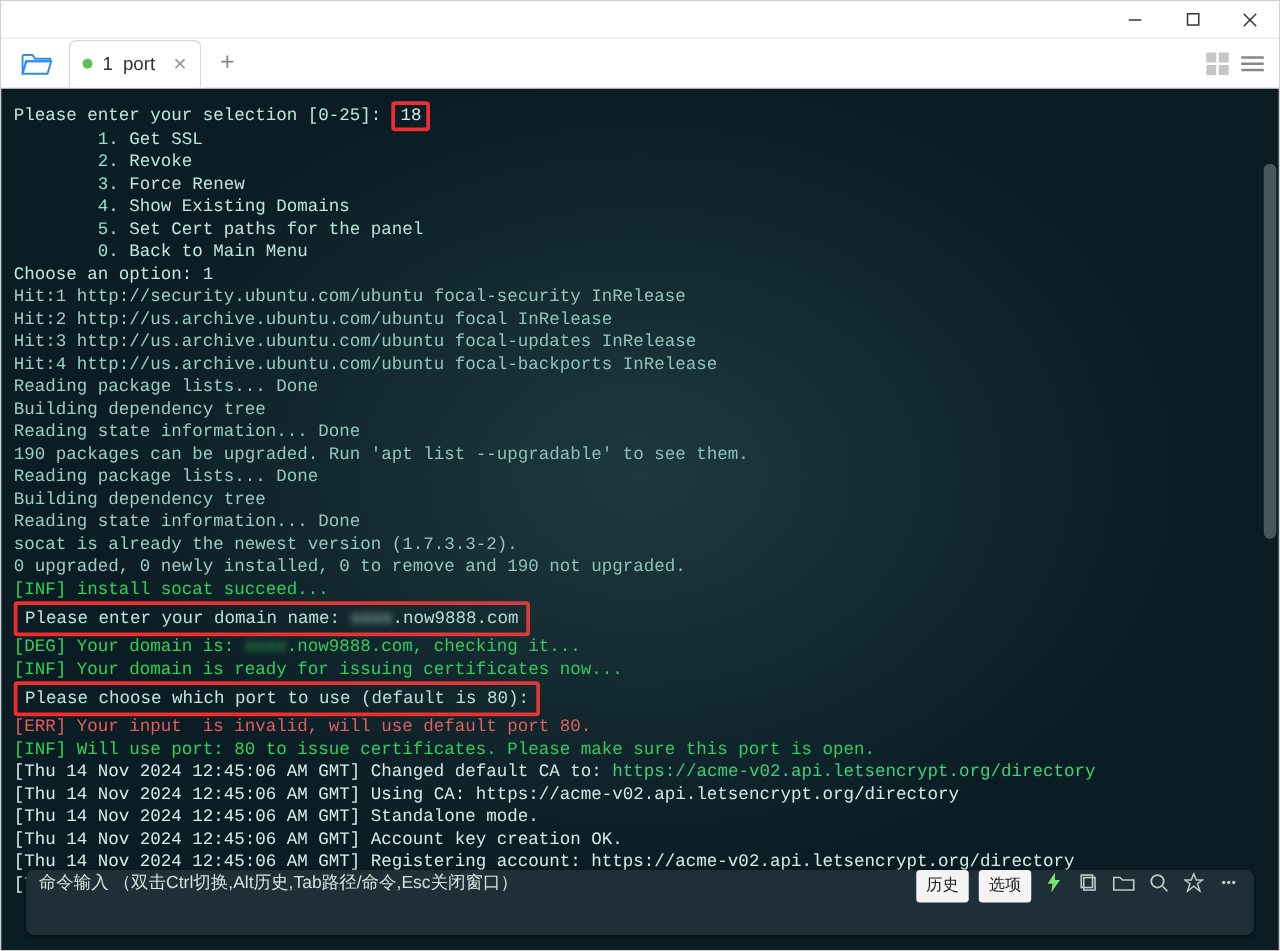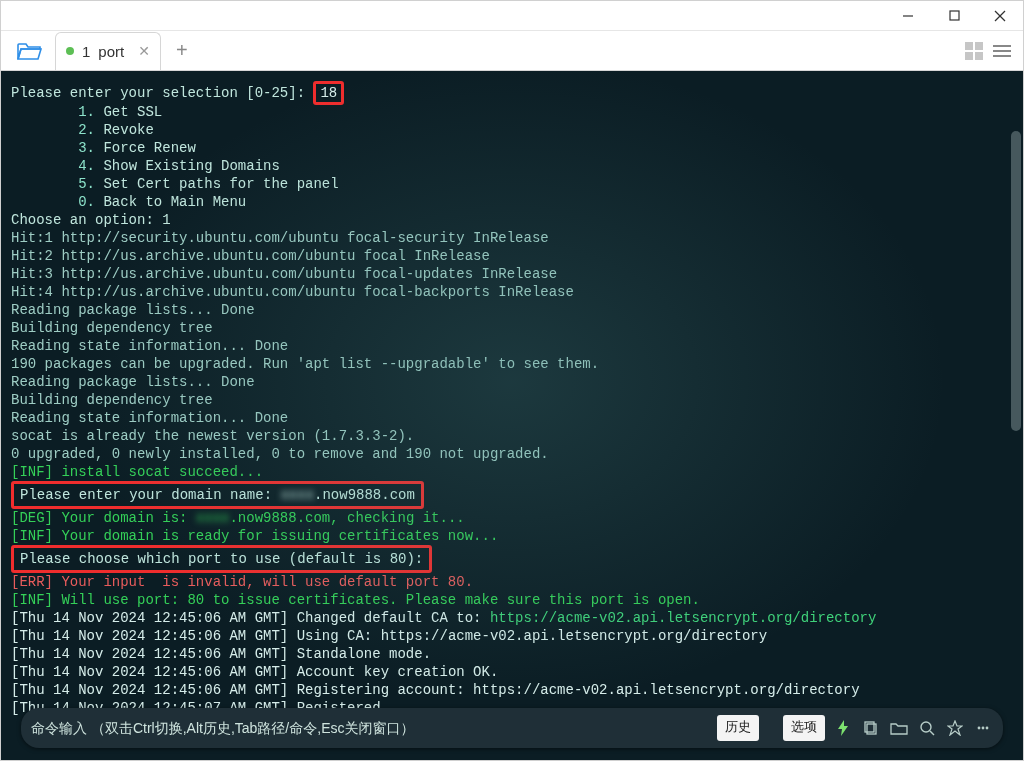--- a/index.html
+++ b/index.html
@@ -37,23 +37,23 @@
   .err      { color: #e85c5c; }   
   .url      { color: #3fd27a; }   
   .wh       { color: #d6edea; }
   .dim      { color: #9ecdc4; }
   .redbox   { display: inline-block; border: 3px solid #ef2d2d; border-radius: 3px; padding: 0 4px; margin: -2px 0; }
   .rbwide   { display: inline-block; border: 3px solid #ef2d2d; border-radius: 3px; padding: 2px 6px; }
   .blur     { filter: blur(3px); }
   .scrollbar { position: absolute; right: 2px; top: 60px; width: 10px; height: 300px; background: rgba(180,200,200,0.35); border-radius: 5px; }
 
   
-  .cmdbar { position: absolute; bottom: 12px; left: 20px; right: 20px; height: 40px; background: #1f2f37; border-radius: 18px; display: flex; align-items: center; padding: 0 10px; color: #cfe8e2; font-size: 14px; gap: 8px; box-shadow: 0 1px 4px rgba(0,0,0,0.5); }
+  .cmdbar { position: absolute; bottom: 12px; left: 20px; right: 20px; height: 52px; background: #1f2f37; border-radius: 6px; display: flex; padding: 0 10px; color: #cfe8e2; font-size: 14px; gap: 8px; box-shadow: 0 1px 4px rgba(0,0,0,0.5); }
   .cmdbar .cmdtext { flex: 1; color: #cfe4de; font-family: "Microsoft YaHei","Segoe UI",sans-serif; }
-  .cmdbar .btn { background: #f4f4f4; color: #222; font-size: 13px; height: 26px; padding: 0 8px; border-radius: 3px; display: flex; align-items: center; justify-content: center; margin-left: 16px; }
+  .cmdbar .btn { background: #f4f4f4; color: #222; font-size: 13px; height: 26px; padding: 0 8px; border-radius: 3px; display: flex; align-items: center; justify-content: center; }
   .cmdbar .ic { width: 20px; height: 20px; display: flex; align-items: center; justify-content: center; color: #b7cdc8; }
   .cmdbar .ic.gr { color: #7de26f; }
 </style>
 </head>
 <body>
 
 <div class="window">
 
   <div class="titlebar">
     <div class="win-btn">

